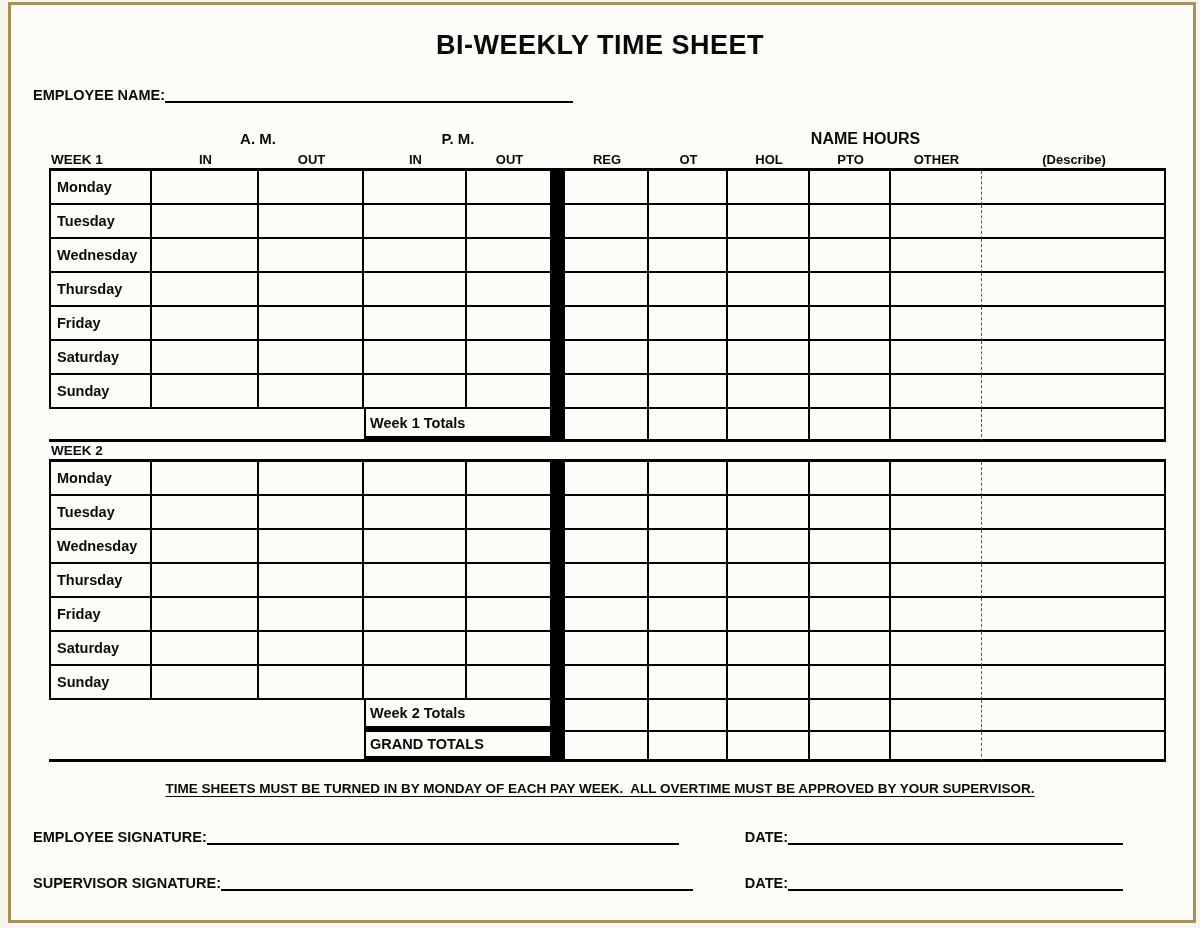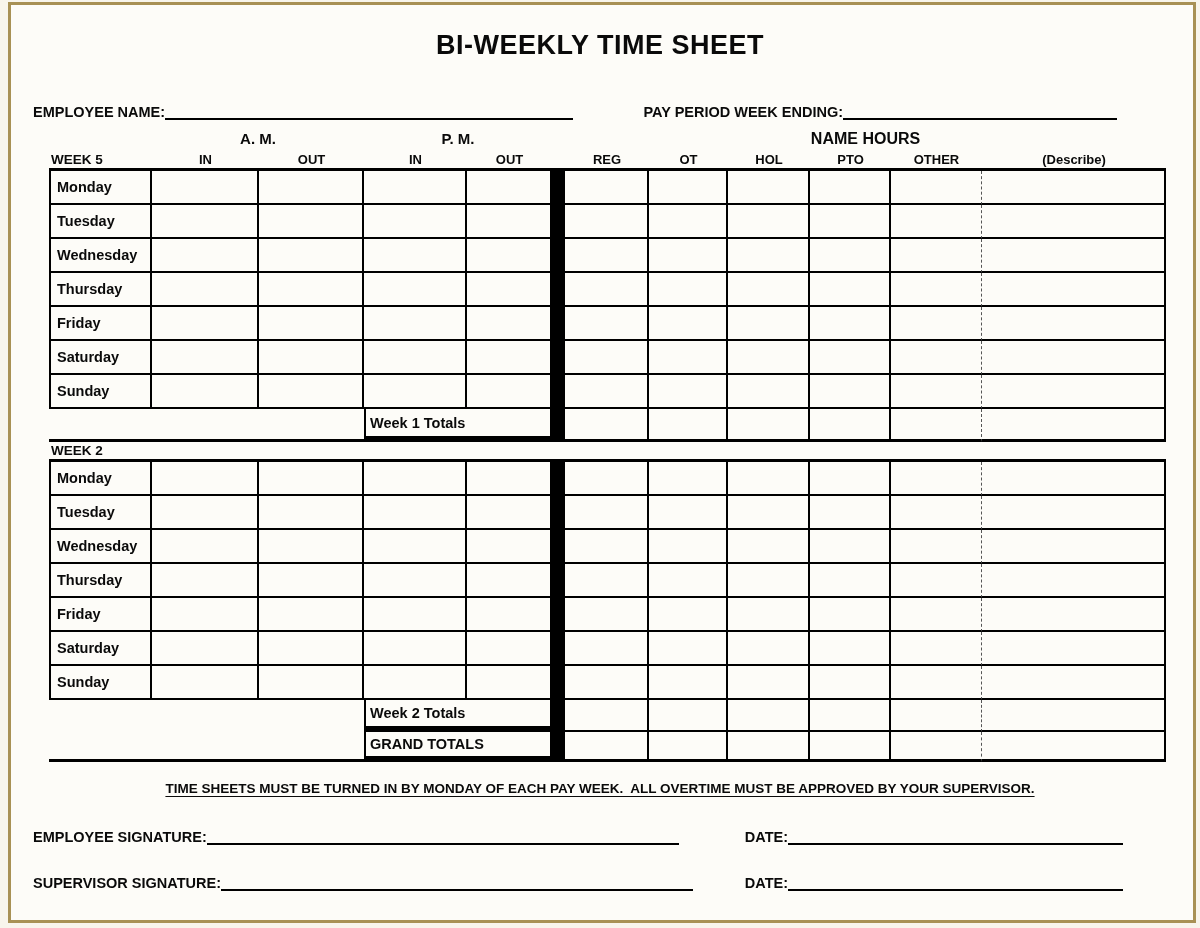--- a/index.html
+++ b/index.html
@@ -6,21 +6,21 @@
   body{font-family:"Liberation Sans", sans-serif; color:#0a0a0a;}
   .page{position:relative; width:1200px; height:928px; background:#f8f5ec; overflow:hidden;}
   .frame{position:absolute; left:8px; top:2px; right:4px; bottom:5px;
          border:3px solid #a89155; background:#fdfcf8;}
   .content{position:absolute; inset:0;}
 
   .title{position:absolute; top:30px; left:0; width:100%; text-align:center;
          font-size:27px; font-weight:bold; letter-spacing:.5px;}
 
   .flexrow{display:flex; align-items:flex-end; font-weight:bold; font-size:14.5px;}
-  .name-row{position:absolute; top:101px; left:33px; width:1084px;text-align:center;}
+  .name-row{position:absolute; top:84px; left:33px; width:1084px;text-align:center;}
   .fill-line{border-bottom:2px solid #000; height:17px;}
   .line-emp{width:408px;}
   .right-group{margin-left:auto; display:flex; align-items:flex-end;}
   .line-pay{width:274px;}
 
   .tablewrap{position:absolute; top:129px; left:33px; width:1117px;padding-left:16px;
     --cols:103px 107px 105px 103px 85px 13px 84px 79px 82px 81px 91px 184px;}
   .ghdr{display:grid; grid-template-columns:var(--cols); height:19px; align-items:center;}
   .ghdr .am{grid-column:2/4; text-align:center; font-weight:bold; font-size:15px;}
   .ghdr .pm{grid-column:4/6; text-align:center; font-weight:bold; font-size:15px;}
@@ -62,36 +62,32 @@
 
 <div class="page">
   <div class="frame"></div>
   <div class="content">
 
     <div class="title">BI-WEEKLY TIME SHEET</div>
 
     <div class="name-row flexrow">
       <span>EMPLOYEE NAME:</span>
       <span class="fill-line line-emp"></span>
-      <span class="right-group">
-        <span>PAY PERIOD WEEK ENDING:</span>
-        <span class="fill-line line-pay"></span>
-      </span>
     </div>
 
     <div class="tablewrap">
 
       <div class="ghdr">
         <div class="am">A. M.</div>
         <div class="pm">P. M.</div>
         <div class="th">NAME HOURS</div>
       </div>
 
       <div class="chdr">
-        <div class="wk">WEEK 5</div>
+        <div class="wk">WEEK 1</div>
         <div>IN</div>
         <div>OUT</div>
         <div>IN</div>
         <div>OUT</div>
         <div></div>
         <div>REG</div>
         <div>OT</div>
         <div>HOL</div>
         <div>PTO</div>
         <div>OTHER</div>

